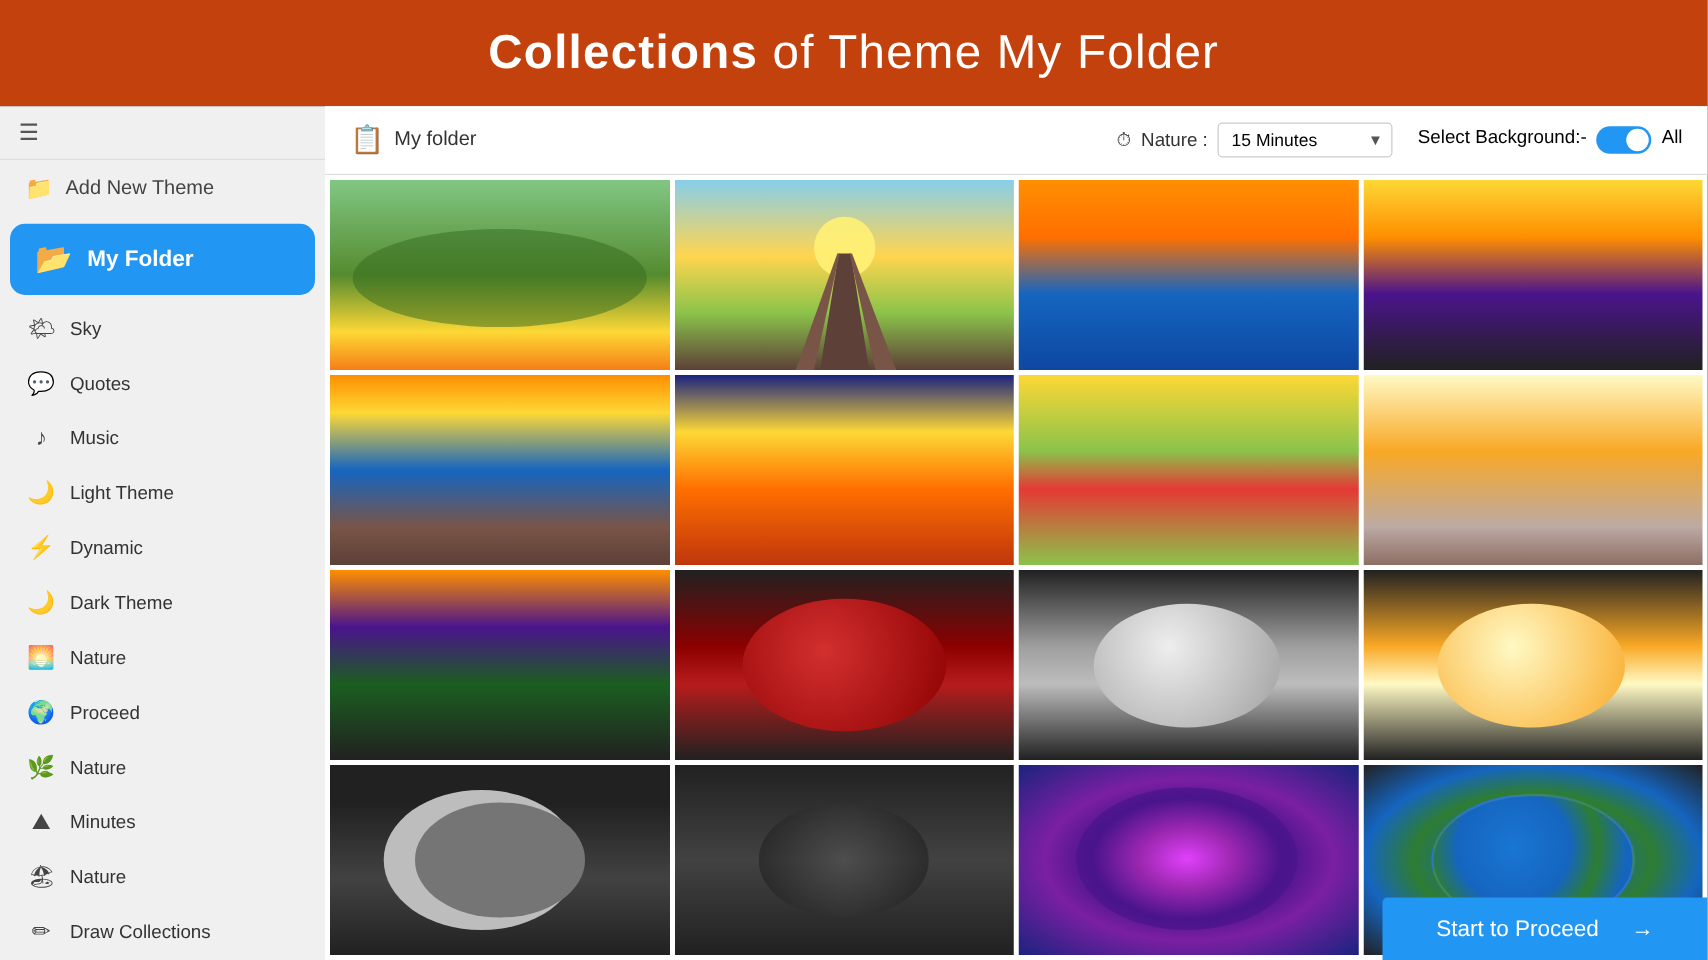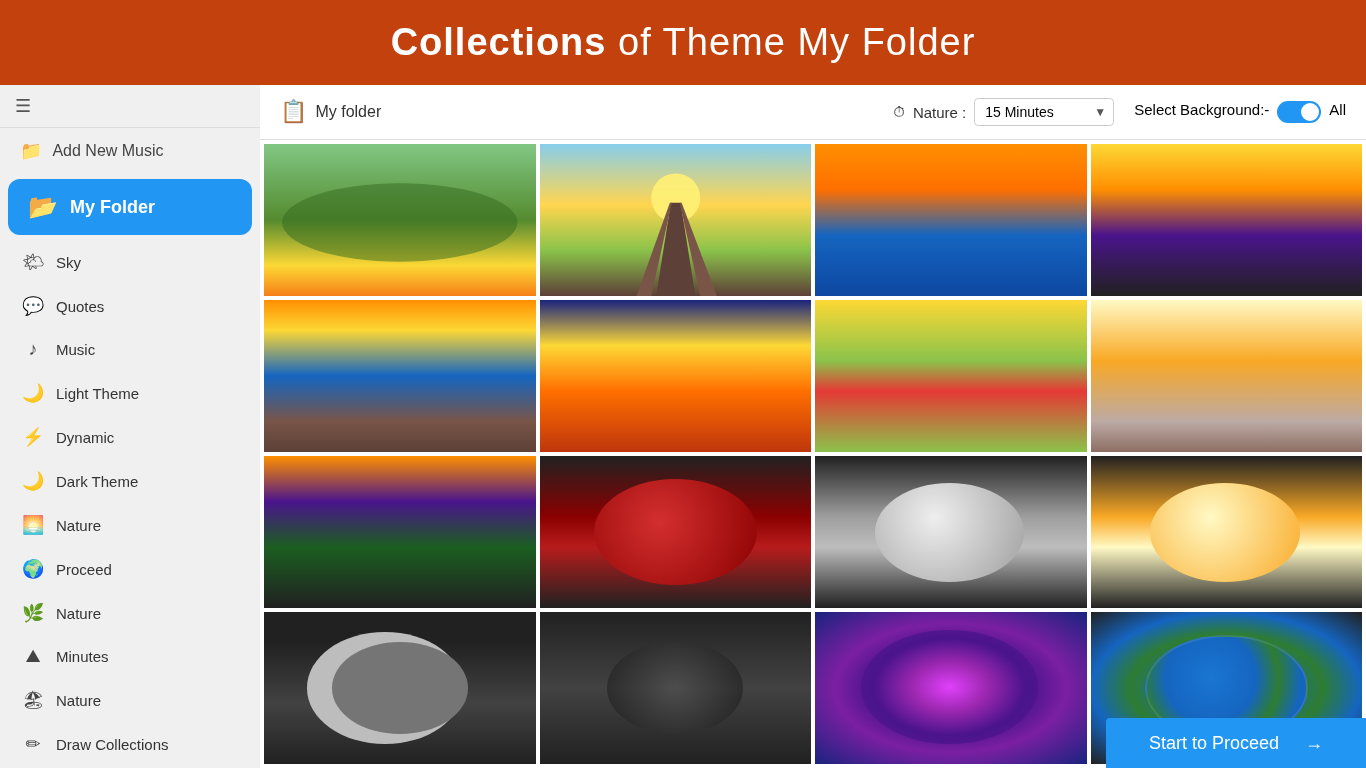--- a/index.html
+++ b/index.html
@@ -251,21 +251,21 @@
 </div>
 
 <div class="main-container">
 
   <div class="sidebar">
     <div class="sidebar-top">
       <span class="hamburger-icon">☰</span>
     </div>
     <div class="sidebar-add-folder">
       <span style="font-size:18px;">📁</span>
-      <span>Add New Music</span>
+      <span>Add New Theme</span>
     </div>
     <div class="sidebar-my-folder">
       <span style="font-size:24px;">📂</span>
       <span>My Folder</span>
     </div>
 
     <div id="sidebar-items">
         <div class="sidebar-item">
     <span class="sidebar-item-icon">🌤</span>
     <span>Sky</span>

